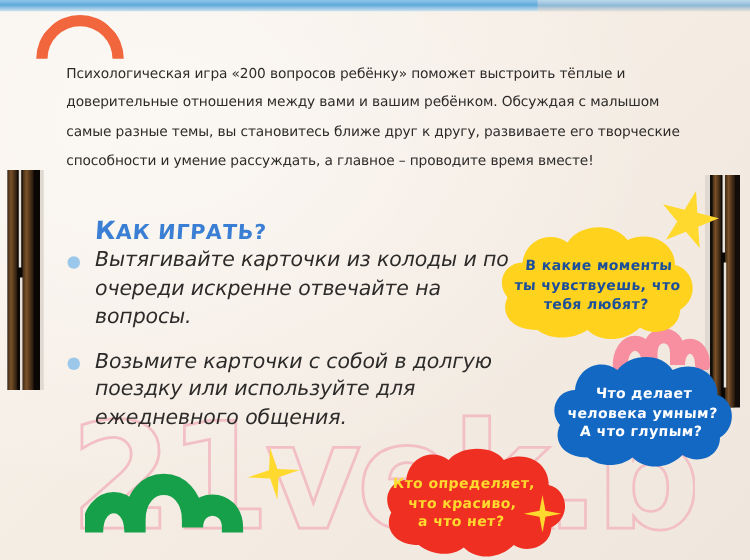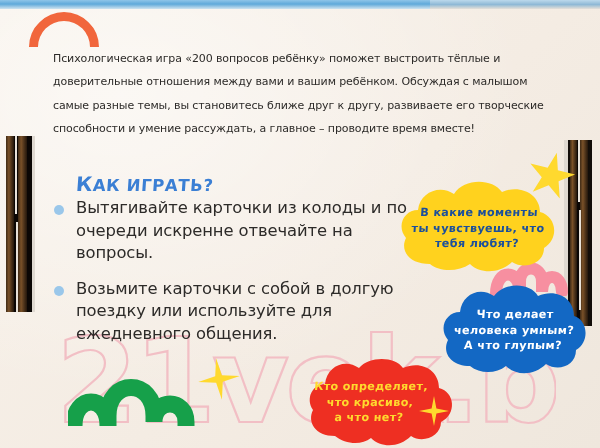--- a/index.html
+++ b/index.html
@@ -140,21 +140,21 @@
     font-family: "DejaVu Sans", sans-serif;
     font-weight: bold;
     font-size: 16.5px;
     letter-spacing: 0.6px;
     color: #3b7fd4;
     transform: skewX(-4deg);
   }
   .howto-title .cap { font-size: 20px; }
 
   .bullet-list { position: absolute; left: 54px; top: 197px; width: 360px; }
-  .bullet-row { position: relative; margin-bottom: 13px; }
+  .bullet-row { position: relative; margin-bottom: 13px; font-style: italic; }
   .bullet-dot {
     position: absolute;
     left: 0; top: 8px;
     width: 10px; height: 10px;
     border-radius: 50%;
     background: #9ac7ea;
   }
   .bullet-text {
     display: block;
     margin-left: 22px;

